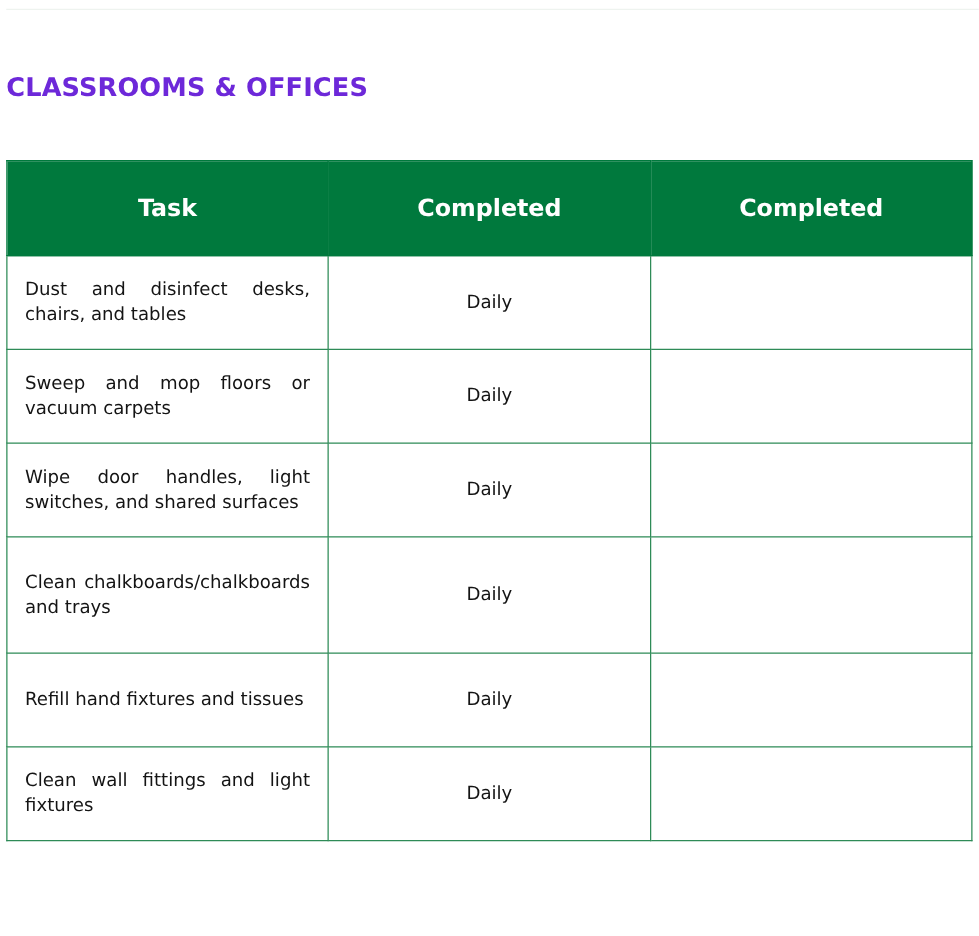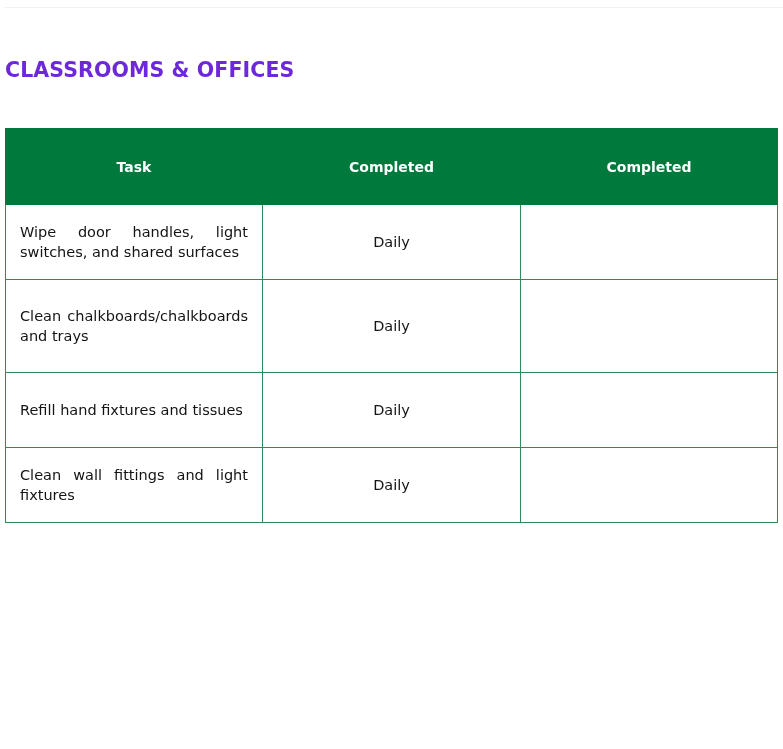--- a/index.html
+++ b/index.html
@@ -19,21 +19,21 @@
     }
     table.checklist {
       position: absolute; left: 5px; top: 128px;
       width: 772px; border-collapse: collapse; table-layout: fixed;
     }
     table.checklist col.c1 { width: 257px; }
     table.checklist col.c2 { width: 258px; }
     table.checklist col.c3 { width: 257px; }
     thead th {
       background: #00793d; color: #ffffff;
-      font-size: 14px; font-weight: 700; height: 75px; padding: 0;
+      font-size: 19px; font-weight: 700; height: 75px; padding: 0;
       text-align: center; border: 1px solid #00793d;
     }
     tbody td {
       border: 1px solid #2e8b57;
       vertical-align: middle; font-size: 14.5px; line-height: 20.5px;
       color: #141414;
     }
     tbody td.task {
       padding: 0 14px 0 14px; text-align: justify;
     }
@@ -62,20 +62,34 @@
       <col class="c3">
     </colgroup>
   <thead>
     <tr>
       <th>Task</th>
       <th>Completed</th>
       <th>Completed</th>
     </tr>
   </thead>
   <tbody>
+    <tr class="r0">
+      <td class="task">Dust and disinfect desks, chairs, and tables</td>
+      <td class="freq">Daily</td>
+      <td class="done">
+          <span class="check-box-area"></span>
+        </td>
+    </tr>
+    <tr class="r2">
+      <td class="task">Sweep and mop floors or vacuum carpets</td>
+      <td class="freq">Daily</td>
+      <td class="done">
+          <span class="check-box-area"></span>
+        </td>
+    </tr>
     <tr class="r3">
       <td class="task">Wipe door handles, light switches, and shared surfaces</td>
       <td class="freq">Daily</td>
       <td class="done">
           <span class="check-box-area"></span>
         </td>
     </tr>
     <tr class="r4">
       <td class="task">Clean chalkboards/chalkboards and trays</td>
       <td class="freq">Daily</td>

